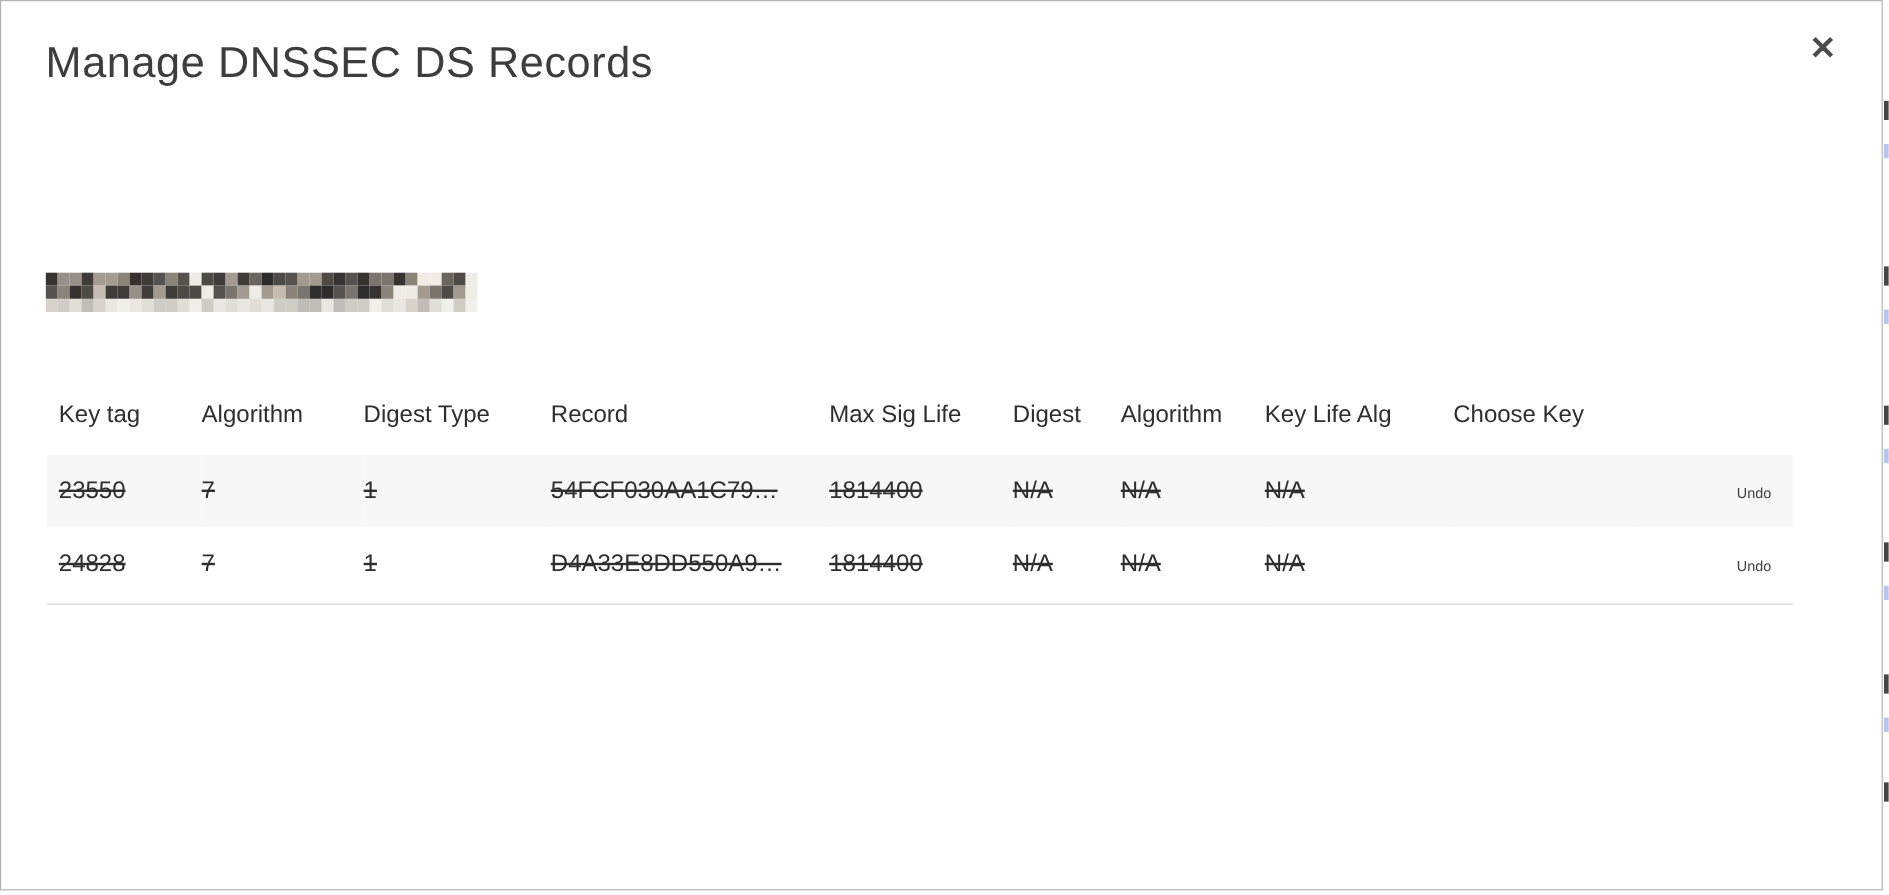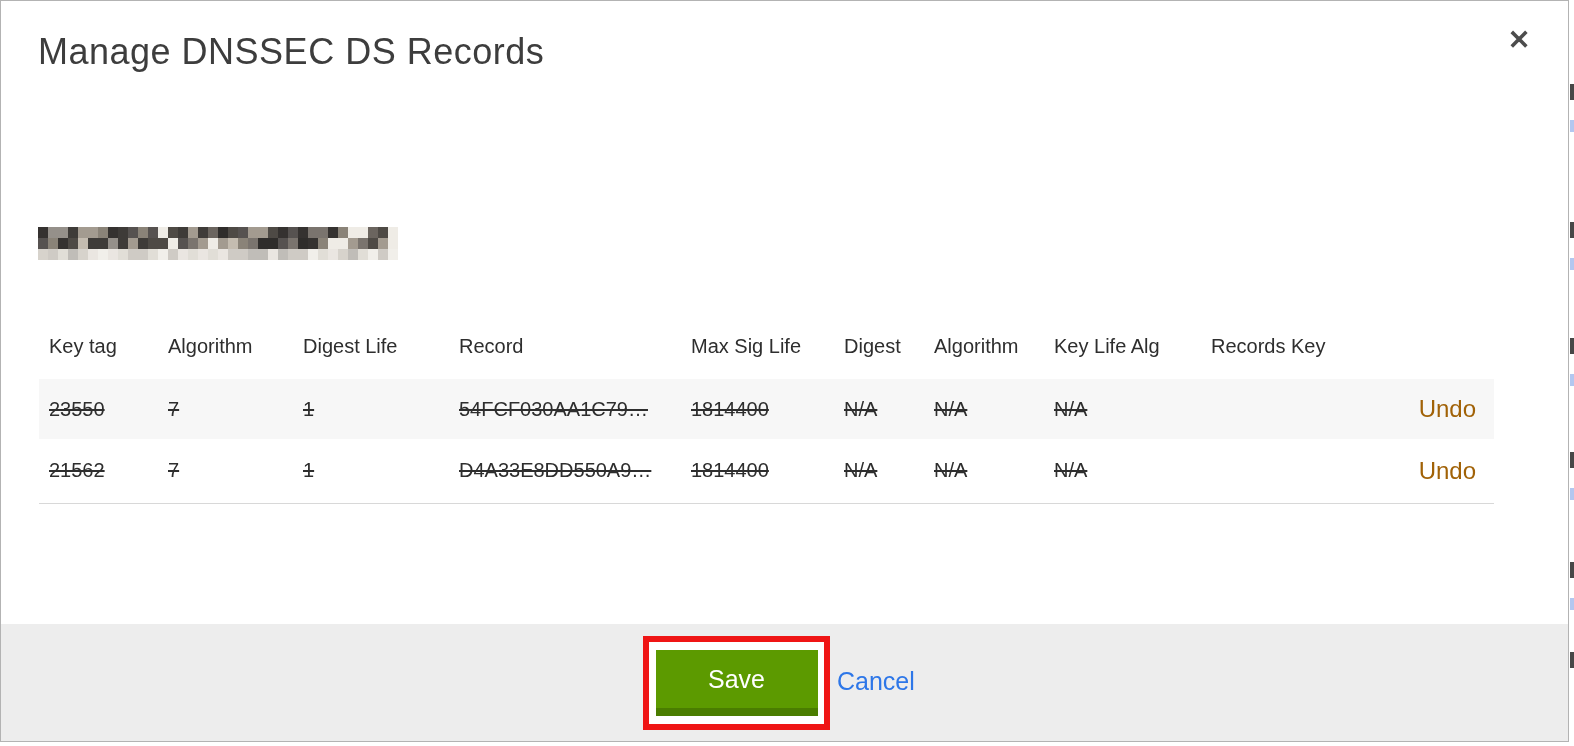--- a/index.html
+++ b/index.html
@@ -29,21 +29,21 @@
              border-collapse:collapse; table-layout:fixed; font-size:20px; color:#2e2e2e; }
   table.ds th { text-align:left; font-weight:400; font-size:20px; color:#2e2e2e;
                 height:50px; vertical-align:top; padding-top:6px; }
   table.ds td { vertical-align:middle; }
   tr.row-1 { background:#f7f7f7; height:60px; }
   tr.row-2 { background:#ffffff; height:64px; }
   tr.row-2 td { border-bottom:1px solid #d8d8d8; }
   .del { text-decoration:line-through; }
   td.first, th.first { padding-left:10px; }
   td.action, th.action { text-align:right; padding-right:18px; }
-  .undo-link { color:#a16207; text-decoration:none; font-size:24px; cursor:pointer; }
+  .undo-link { color:#404040; text-decoration:none; font-size:12px; cursor:pointer; }
 
   .add-btn { position:absolute; left:38px; top:514px; width:212px; height:40px;
              background:#ffffff; border:2px solid #5e9c00; color:#5e9c00;
              font-size:20px; font-family:"Liberation Sans", sans-serif; cursor:pointer; }
 
   
   .footer { position:absolute; left:0; bottom:0; width:1567px; height:117px;
             background:#ededed; }
   .save-annotation { position:absolute; left:642px; top:12px; width:187px; height:94px;
                      border:6px solid #ef1515; background:#ffffff;
@@ -195,65 +195,59 @@
           <col style="width:90px">
         <col style="width:120px">
           <col style="width:157px">
           <col style="width:150px">
         <col style="width:133px">
       </colgroup>
       <thead>
         <tr>
           <th class="first">Key tag</th>
           <th>Algorithm</th>
-          <th>Digest Life</th>
+          <th>Digest Type</th>
           <th>Record</th>
           <th>Max Sig Life</th>
           <th>Digest</th>
           <th>Algorithm</th>
           <th>Key Life Alg</th>
-          <th>Records Key</th>
+          <th>Choose Key</th>
           <th class="action"></th>
         </tr>
       </thead>
       <tbody>
         <tr class="row-1">
           <td class="first del">23550</td>
           <td class="del">7</td>
           <td class="del">1</td>
           <td class="del">54FCF030AA1C79…</td>
           <td class="del">1814400</td>
           <td class="del">N/A</td>
           <td class="del">N/A</td>
           <td class="del">N/A</td>
           <td class="del"></td>
           <td class="action"><a class="undo-link">Undo</a></td>
         </tr>
         <tr class="row-2">
-          <td class="first del">21562</td>
+          <td class="first del">24828</td>
           <td class="del">7</td>
           <td class="del">1</td>
           <td class="del">D4A33E8DD550A9…</td>
           <td class="del">1814400</td>
           <td class="del">N/A</td>
           <td class="del">N/A</td>
           <td class="del">N/A</td>
           <td class="del"></td>
           <td class="action"><a class="undo-link">Undo</a></td>
         </tr>
       </tbody>
     </table>
 
 
-    <div class="footer">
-      <div class="save-annotation">
-        <button class="save-btn">Save</button>
-      </div>
-      <a class="cancel-link">Cancel</a>
-    </div>
 
   </div>
 
   <div class="bg-sliver">
     <div class="frag-dark" style="top:84px"></div>
     <div class="frag-blue" style="top:120px"></div>
     <div class="frag-dark" style="top:222px"></div>
     <div class="frag-blue" style="top:258px"></div>
     <div class="frag-dark" style="top:338px"></div>
     <div class="frag-blue" style="top:374px"></div>

